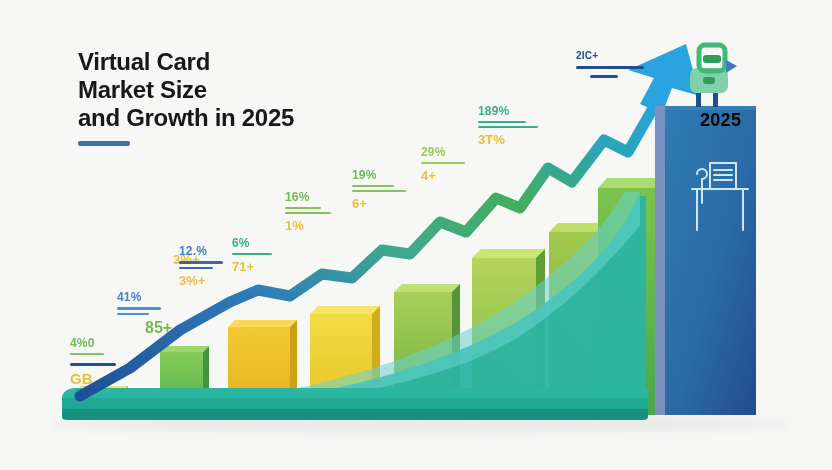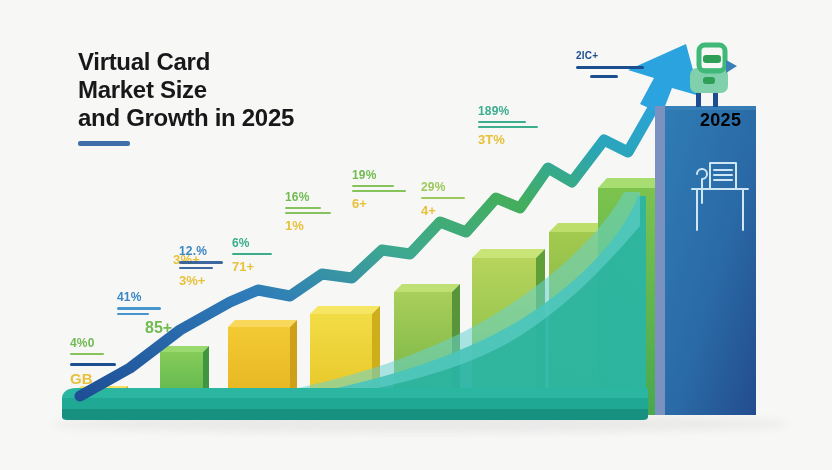--- a/index.html
+++ b/index.html
@@ -250,21 +250,21 @@
     <span class="sub c-yellow">1%</span>
   </div>
 
   <div class="stat" style="left:352px;top:168px;">
     <span class="v c-green">19%</span>
     <div class="rule thin bg-green" style="width:42px;"></div>
     <div class="rule thin bg-green" style="width:54px;"></div>
     <span class="sub c-yellow">6+</span>
   </div>
 
-  <div class="stat" style="left:421px;top:145px;margin-top:35px;">
+  <div class="stat" style="left:421px;top:145px;">
     <span class="v" style="color:#9dc85b;">29%</span>
     <div class="rule thin" style="width:44px;background:#9dc85b;"></div>
     <span class="sub c-yellow">4+</span>
   </div>
 
   <div class="stat" style="left:478px;top:104px;">
     <span class="v c-teal">189%</span>
     <div class="rule thin bg-teal" style="width:48px;"></div>
     <div class="rule thin bg-teal" style="width:60px;"></div>
     <span class="sub c-yellow">3T%</span>

